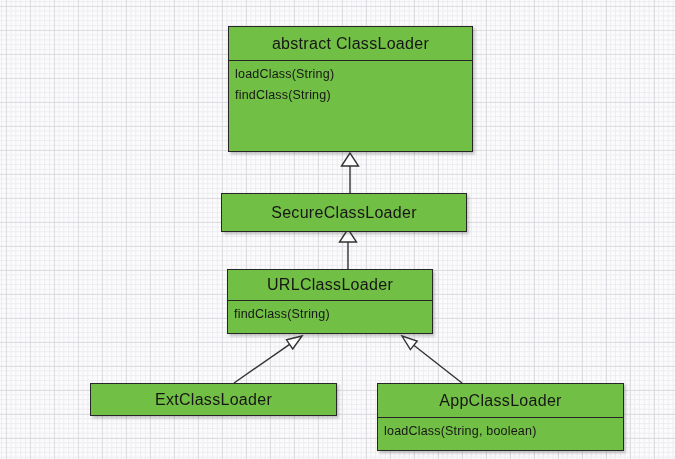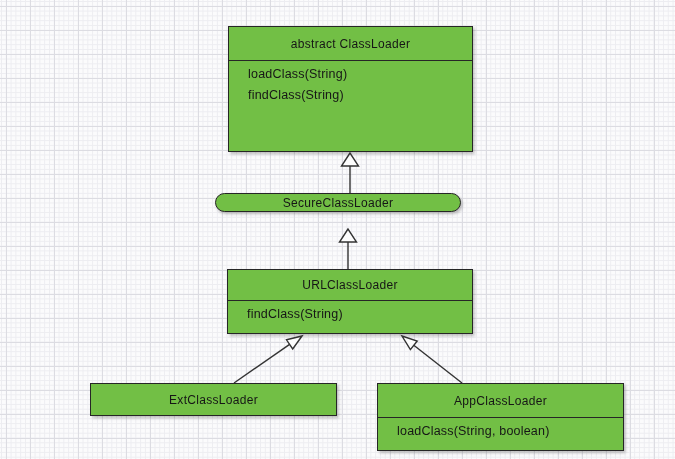--- a/index.html
+++ b/index.html
@@ -29,34 +29,34 @@
   .uml-class{
     position:absolute;
     background:var(--node-fill);
     border:1.6px solid var(--node-border);
     box-sizing:border-box;
     box-shadow:1.5px 2px 3px rgba(70,70,70,0.35);
     color:var(--text-color);
   }
   .uml-title{
     display:flex;align-items:center;justify-content:center;
-    font-size:12px;letter-spacing:0.3px;
+    font-size:16px;letter-spacing:0.3px;
     box-sizing:border-box;height:100%;
   }
   .has-methods .uml-title{border-bottom:1.4px solid var(--node-border);}
   .uml-methods{
     padding:3px 0 0 6px;
-    font-size:12.5px;letter-spacing:0.2px;margin-left:13px;
+    font-size:12.5px;letter-spacing:0.2px;
   }
   .uml-method{line-height:21px;white-space:nowrap;}
   
   #cls-classloader{left:228px;top:26px;width:245px;height:126px;}
   #cls-classloader .uml-title{height:34px;}
-  #cls-secure{left:215px;top:193px;width:246px;height:19px;border-radius:13px;}
-  #cls-url{left:227px;top:269px;width:246px;height:65px;}
+  #cls-secure{left:221px;top:193px;width:246px;height:39px;}
+  #cls-url{left:227px;top:269px;width:206px;height:65px;}
   #cls-url .uml-title{height:31px;}
   #cls-ext{left:90px;top:383px;width:247px;height:33px;}
   #cls-app{left:377px;top:383px;width:247px;height:68px;}
   #cls-app .uml-title{height:34px;}
 </style>
 </head>
 <body>
 
 <div class="stage">
 

